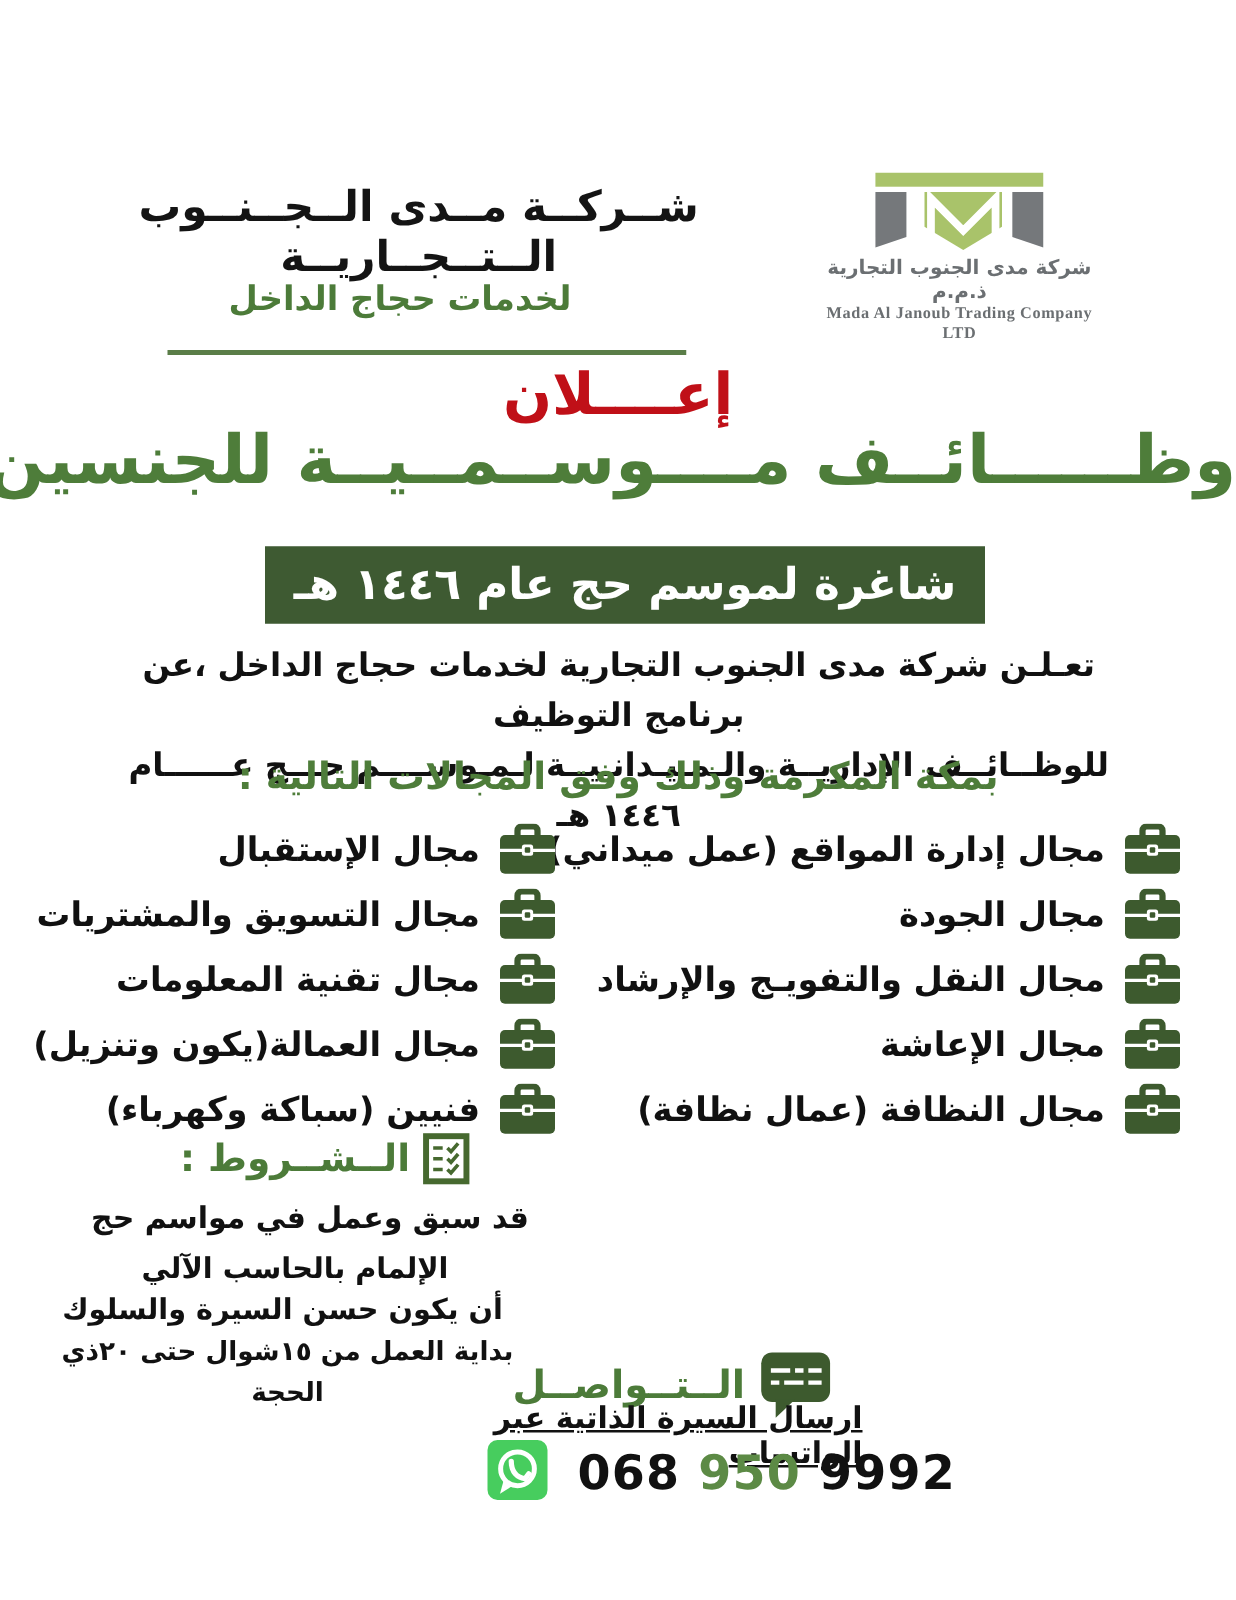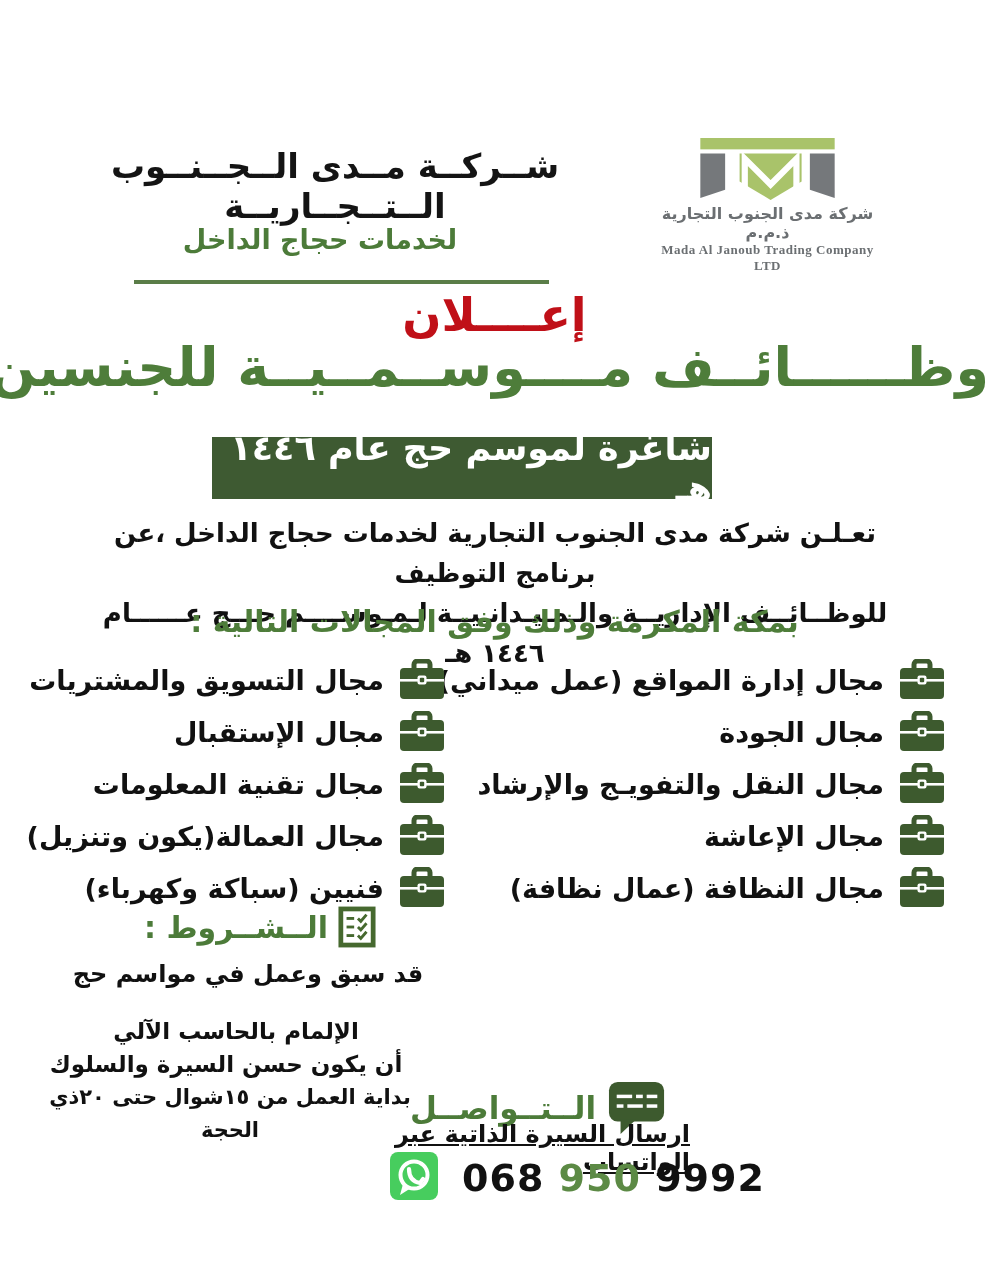--- a/index.html
+++ b/index.html
@@ -26,21 +26,21 @@
   
   .ad-label{
     position:absolute;top:288px;left:0;width:100%;text-align:center;
     font-size:46px;font-weight:bold;color:#c01018;direction:rtl;
   }
   .main-title{
     position:absolute;top:336px;left:0;width:100%;text-align:center;
     font-size:54px;font-weight:bold;color:#4e7d3a;direction:rtl;white-space:nowrap;
   }
   .banner{
-    position:absolute;top:437px;left:212px;width:500px;height:62px;background:#3e5a32;
+    position:absolute;top:437px;left:212px;width:576px;height:62px;background:#3e5a32;
     display:flex;align-items:center;justify-content:center;
     font-size:35px;font-weight:bold;color:#ffffff;direction:rtl;
   }
   .intro{
     position:absolute;top:513px;left:75px;width:840px;text-align:center;
     font-size:26px;font-weight:bold;color:#111111;direction:rtl;line-height:40px;
   }
   .location-line{
     position:absolute;top:604px;left:0;width:100%;text-align:center;
     font-size:30px;font-weight:bold;color:#4e7d3a;direction:rtl;
@@ -58,21 +58,21 @@
   .cond-heading{
     position:absolute;top:906px;left:130px;width:260px;
     display:flex;align-items:center;justify-content:center;gap:10px;direction:rtl;
     font-size:30px;font-weight:bold;color:#4c7b39;
   }
   .cond-list{
     position:absolute;top:958px;left:30px;width:420px;text-align:center;
     font-weight:bold;color:#111111;direction:rtl;
   }
   .cond-item{font-size:23px;line-height:33px;}
-  .cond-item:nth-child(1){font-size:24px;margin-bottom:24px;transform:translateX(8px);}
+  .cond-item:nth-child(1){font-size:24px;margin-bottom:8px;transform:translateX(8px);}
   .cond-item:nth-child(2){transform:translateX(-4px);}
   .cond-item:nth-child(3){transform:translateX(-14px);}
   .cond-item:nth-child(4){font-size:21px;transform:translateX(-10px);}
   
   .contact-heading{
     position:absolute;top:1080px;left:408px;width:260px;
     display:flex;align-items:center;justify-content:center;gap:12px;direction:rtl;
     font-size:31px;font-weight:bold;color:#4c7b39;
   }
   .contact-line{
@@ -174,29 +174,29 @@
     </div>
   </div>
 
   <div class="col col-left">
     <div class="field-row">
       <span class="bc-icon">
           <svg width="46" height="42" viewBox="0 0 46 42">
             <use href="#briefcase"></use>
           </svg>
         </span>
+      <span>مجال الإستقبال</span>
+    </div>
+    <div class="field-row">
+      <span class="bc-icon">
+          <svg width="46" height="42" viewBox="0 0 46 42">
+            <use href="#briefcase"></use>
+          </svg>
+        </span>
       <span>مجال التسويق والمشتريات</span>
-    </div>
-    <div class="field-row">
-      <span class="bc-icon">
-          <svg width="46" height="42" viewBox="0 0 46 42">
-            <use href="#briefcase"></use>
-          </svg>
-        </span>
-      <span>مجال الإستقبال</span>
     </div>
     <div class="field-row">
       <span class="bc-icon">
           <svg width="46" height="42" viewBox="0 0 46 42">
             <use href="#briefcase"></use>
           </svg>
         </span>
       <span>مجال تقنية المعلومات</span>
     </div>
     <div class="field-row">

